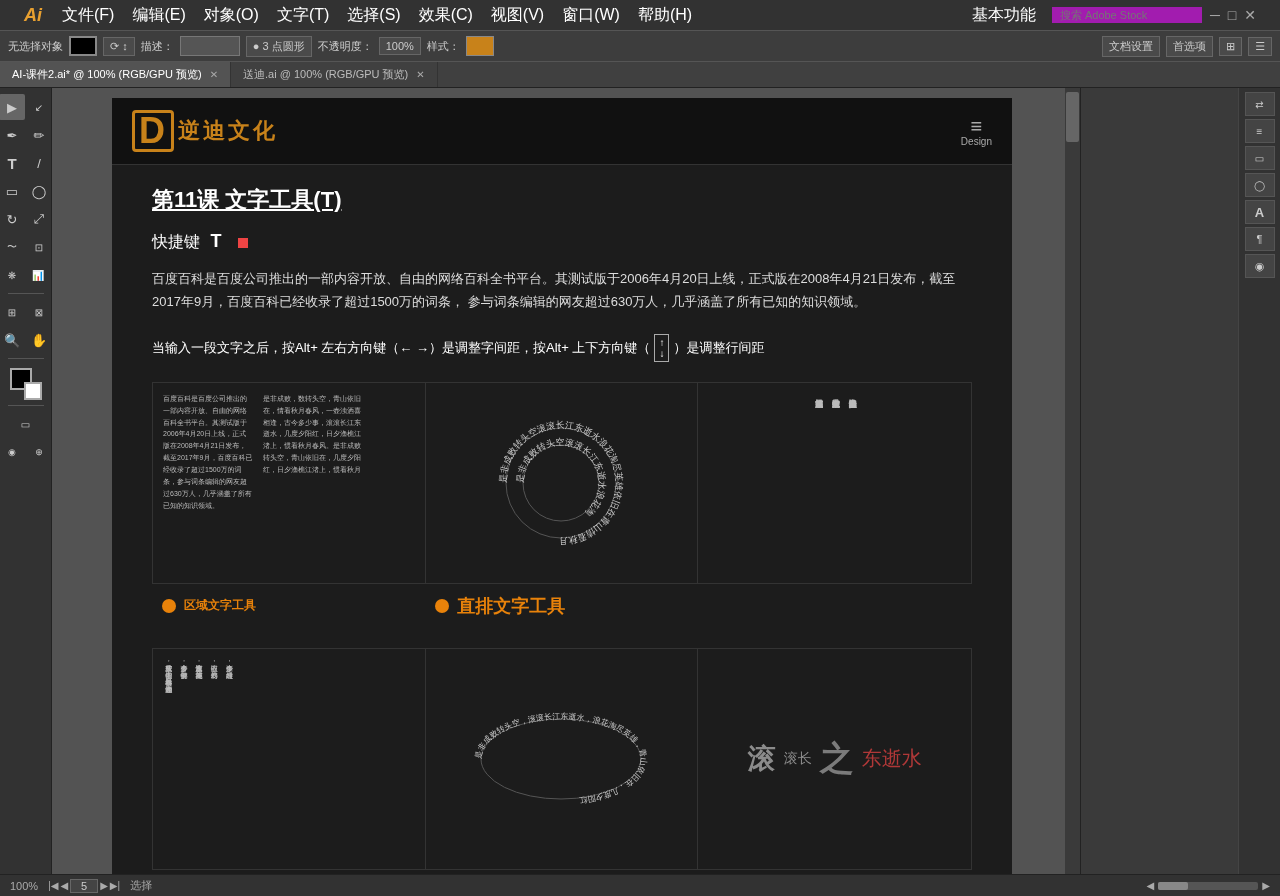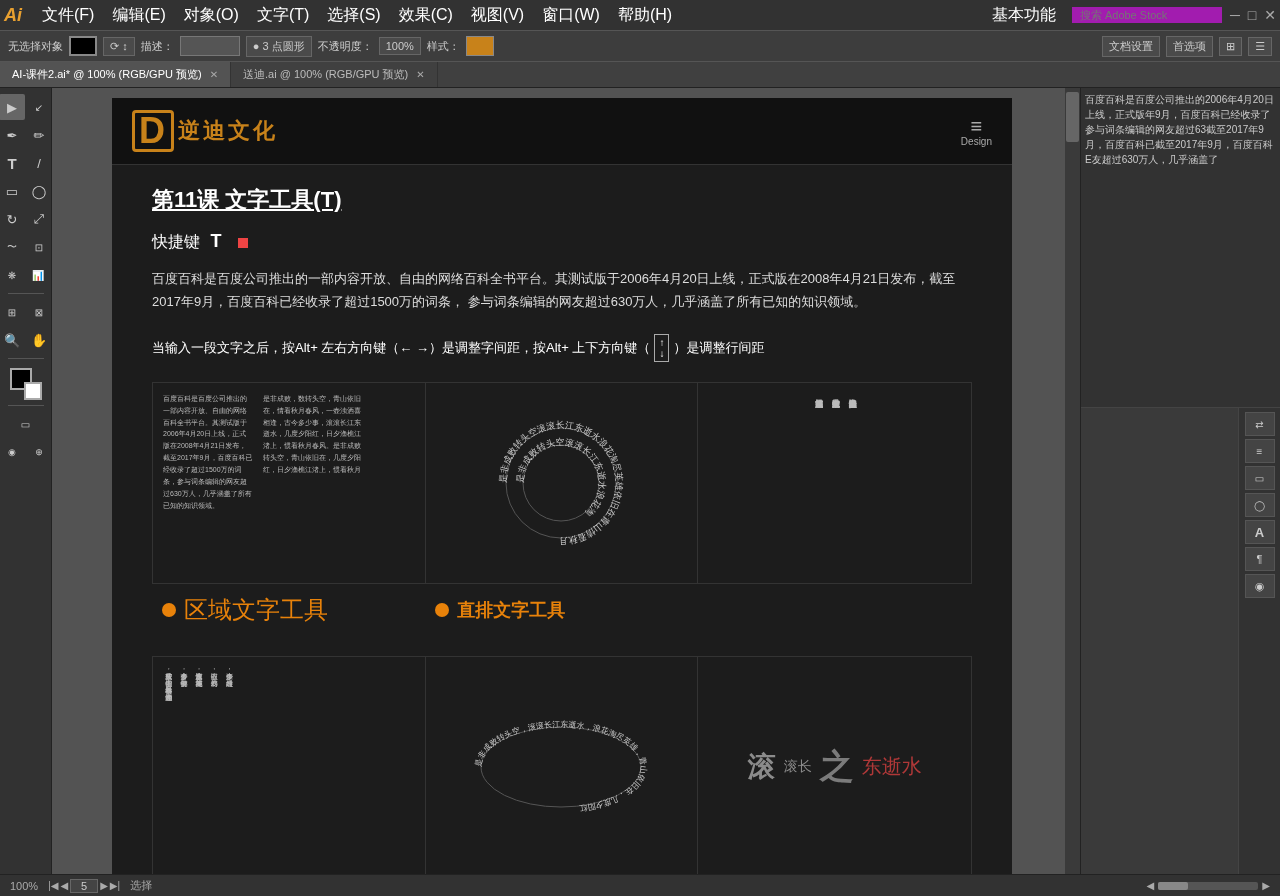--- a/index.html
+++ b/index.html
@@ -1,21 +1,21 @@
 <!DOCTYPE html>
 <html><head>
   <meta charset="utf-8">
   <style>
     * { margin: 0; padding: 0; box-sizing: border-box; }
     body { width: 1280px; height: 896px; overflow: hidden; background: #535353; font-family: 'Arial', sans-serif; position: relative; }
 
     
     #menu-bar {
       width: 100%; height: 30px; background: #323232; display: flex; align-items: center;
-      padding: 0 4px; gap: 2px; position: relative; z-index: 100; justify-content: center;
+      padding: 0 24px; gap: 2px; position: relative; z-index: 100; justify-content: center;
     }
     .menu-logo { color: #e8a030; font-style: italic; font-weight: bold; font-size: 18px; margin-right: 10px; }
     .menu-item { color: #ffffff; font-size: 16px; padding: 2px 8px; cursor: pointer; }
     .menu-right { margin-left: auto; display: flex; align-items: center; gap: 8px; }
     .menu-search { background: #a21caf; border: none; color: #ccc; padding: 2px 8px; font-size: 11px; width: 150px; }
 
     
     #toolbar {
       width: 100%; height: 32px; background: #3d3d3d; display: flex; align-items: center;
       padding: 0 8px; gap: 6px; border-top: 1px solid #555; border-bottom: 1px solid #555;
@@ -274,21 +274,21 @@
           <div style="padding:10px;min-height:200px;display:flex;align-items:flex-start;justify-content:center;gap:4px;">
             <div style="writing-mode:vertical-rl;color:#bbb;font-size:8px;line-height:1.6;">滚滚长江东逝水浪花淘尽英雄</div>
             <div style="writing-mode:vertical-rl;color:#bbb;font-size:8px;line-height:1.6;">是非成败转头空旧是依旧在青山</div>
             <div style="writing-mode:vertical-rl;color:#bbb;font-size:8px;line-height:1.6;">情看秋月春风古今多少事浊酒喜相逢渔樵江渚上</div>
           </div>
         </div>
 
         <div style="display:grid;grid-template-columns:1fr 1fr 1fr;gap:0;margin-bottom:20px;">
           <div style="display:flex;align-items:center;gap:8px;padding:10px;">
             <span style="width:14px;height:14px;background:#e8820a;border-radius:50%;display:inline-block;"></span>
-            <span style="color:#e8820a;font-size:24px;font-weight:normal;">区域文字工具</span>
+            <span style="color:#e8820a;font-size:12px;font-weight:bold;">区域文字工具</span>
           </div>
           <div style="display:flex;align-items:center;gap:8px;padding:10px;">
             <span style="width:14px;height:14px;background:#e8820a;border-radius:50%;display:inline-block;"></span>
             <span style="color:#e8820a;font-size:18px;font-weight:bold;">直排文字工具</span>
           </div>
         </div>
 
         <div style="display:grid;grid-template-columns:1fr 1fr 1fr;gap:0;border:1px solid #333;margin-bottom:0;">
 
           <div style="border-right:1px solid #333;padding:10px;min-height:220px;display:flex;gap:4px;">
@@ -339,23 +339,20 @@
       </div>
     </div>
 
     <div style="position:absolute;right:0;top:0;width:15px;height:100%;background:#3a3a3a;">
       <div style="width:13px;height:50px;background:#666;margin:1px auto;margin-top:4px;border-radius:2px;"></div>
     </div>
 
   </div>
 
   <div id="right-panel">
-    <div id="right-panel-top">
-      <div class="right-panel-text">百度百科是百度公司推出的2006年4月20日上线，正式版年9月，百度百科已经收录了参与词条编辑的网友超过63截至2017年9月，百度百科已截至2017年9月，百度百科E友超过630万人，几乎涵盖了</div>
-    </div>
     <div style="flex:1;display:flex;">
       <div style="flex:1;background:#3a3a3a;"></div>
 
       <div style="width:42px;background:#323232;border-left:1px solid #444;display:flex;flex-direction:column;align-items:center;padding:4px;gap:3px;">
         <div style="width:30px;height:24px;background:#444;border:1px solid #555;display:flex;align-items:center;justify-content:center;cursor:pointer;color:#ccc;font-size:10px;">⇄</div>
         <div style="width:30px;height:24px;background:#444;border:1px solid #555;display:flex;align-items:center;justify-content:center;cursor:pointer;color:#ccc;font-size:10px;">≡</div>
         <div style="width:30px;height:24px;background:#444;border:1px solid #555;display:flex;align-items:center;justify-content:center;cursor:pointer;color:#ccc;font-size:10px;">▭</div>
         <div style="width:30px;height:24px;background:#444;border:1px solid #555;display:flex;align-items:center;justify-content:center;cursor:pointer;color:#ccc;font-size:10px;">◯</div>
         <div style="width:30px;height:24px;background:#444;border:1px solid #555;display:flex;align-items:center;justify-content:center;cursor:pointer;color:#ccc;font-size:13px;font-weight:bold;">A</div>
         <div style="width:30px;height:24px;background:#444;border:1px solid #555;display:flex;align-items:center;justify-content:center;cursor:pointer;color:#ccc;font-size:11px;">¶</div>

